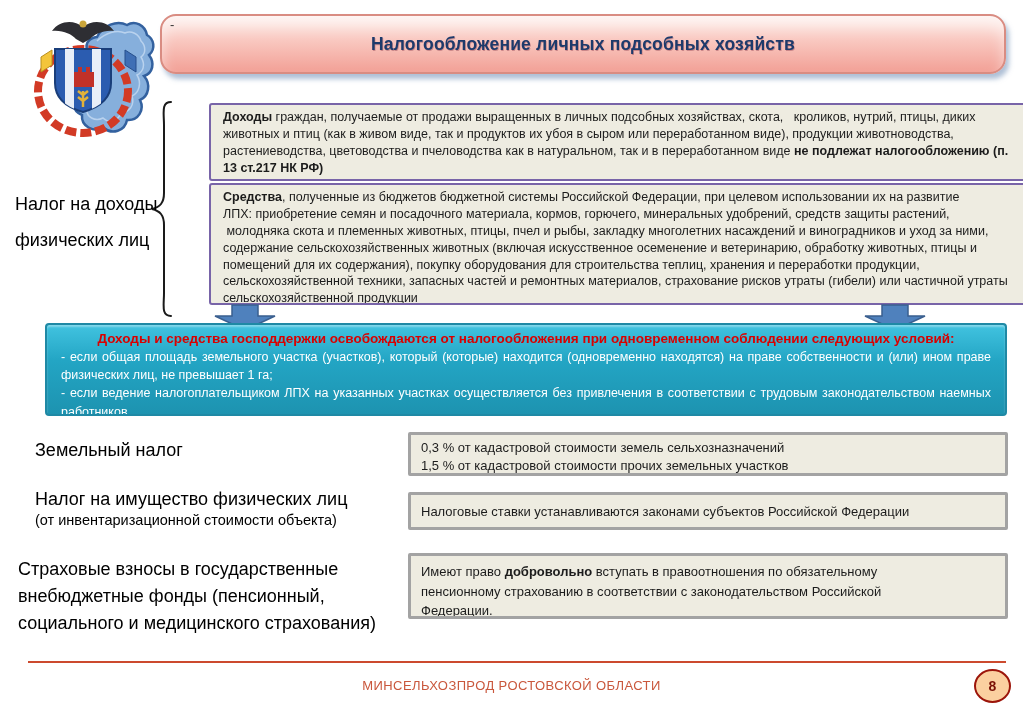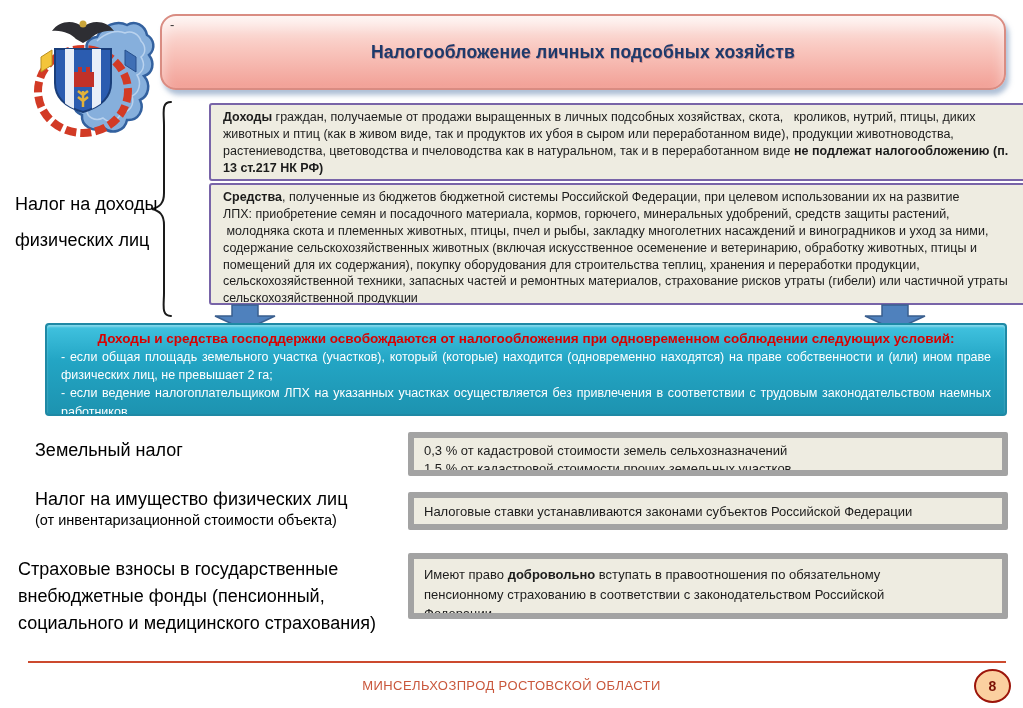--- a/index.html
+++ b/index.html
@@ -1,39 +1,39 @@
 <!DOCTYPE html>
 <html lang="ru"><head>
 <meta charset="utf-8">
 <style>
   html,body{margin:0;padding:0;background:#ffffff;}
   body{font-family:"Liberation Sans","DejaVu Sans",sans-serif;}
   .slide{position:relative;width:1023px;height:708px;background:#ffffff;overflow:hidden;}
 
   
-  .banner{position:absolute;left:160px;top:14px;width:846px;height:76px;border-radius:16px;
+  .banner{position:absolute;left:160px;top:14px;width:846px;height:60px;border-radius:16px;
     background:linear-gradient(180deg,#fdeae6 0%,#f9c7bf 45%,#f2a096 100%);
     border:2px solid #d98c82;box-shadow:3px 5px 5px rgba(110,140,180,.55), inset 0 10px 14px rgba(255,255,255,.55);
     display:flex;align-items:center;justify-content:center;box-sizing:border-box;}
   .banner-title{color:#1d3a6b;font-weight:bold;font-size:17.5px;letter-spacing:.2px;
     text-shadow:.7px .7px 0 rgba(120,40,60,.35);}
   .stray-dash{position:absolute;left:170px;top:18px;font-size:13px;color:#333;line-height:1;}
 
   
   .logo{position:absolute;left:25px;top:15px;width:150px;height:130px;}
 
   
   .note-box{position:absolute;background:#eeece1;border:2.5px solid #7864a8;border-radius:3px;
     box-sizing:border-box;color:#1c1c1c;font-size:12.5px;line-height:1.35;padding:4px 12px;overflow:hidden;
     white-space:pre-wrap;margin-left:31px;}
   .note-box b{font-weight:bold;}
   .box-income{left:178px;top:103px;width:830px;height:78px;}
   .box-funds{left:178px;top:183px;width:830px;height:122px;}
 
-  .small-box{position:absolute;background:#eeece1;border:6px solid #a3a3a3;border-radius:2px;
+  .small-box{position:absolute;background:#eeece1;border:3px solid #a3a3a3;border-radius:2px;
     box-sizing:border-box;color:#1c1c1c;font-size:13px;padding:4px 10px;overflow:hidden;}
   .box-land{left:408px;top:432px;width:600px;height:44px;line-height:1.4;white-space:pre-line;}
   .box-property{left:408px;top:492px;width:600px;height:38px;display:flex;align-items:center;}
   .box-insurance{left:408px;top:553px;width:600px;height:66px;line-height:1.5;padding-top:6px;white-space:pre-wrap;}
 
   
   .brace{position:absolute;left:147px;top:99px;width:26px;height:220px;}
 
   
   .label{position:absolute;color:#000;}
@@ -128,21 +128,21 @@
 
   <svg class="arrow arrow-left" viewBox="0 0 62 27" aria-hidden="true">
     <polygon points="18,1 44,1 44,12 61,12 31,26 1,12 18,12" fill="#4f81bd" stroke="#3a5f8f" stroke-width="1.5"></polygon>
   </svg>
   <svg class="arrow arrow-right" viewBox="0 0 62 27" aria-hidden="true">
     <polygon points="18,1 44,1 44,12 61,12 31,26 1,12 18,12" fill="#4f81bd" stroke="#3a5f8f" stroke-width="1.5"></polygon>
   </svg>
 
   <div class="conditions">
     <div class="conditions-title">Доходы и средства господдержки освобождаются от налогообложения при одновременном соблюдении следующих условий:</div>
-    <div class="conditions-bullet">- если общая площадь земельного участка (участков), который (которые) находится (одновременно находятся) на праве собственности и (или) ином праве физических лиц, не превышает 2 га;</div>
+    <div class="conditions-bullet">- если общая площадь земельного участка (участков), который (которые) находится (одновременно находятся) на праве собственности и (или) ином праве физических лиц, не превышает 1 га;</div>
     <div class="conditions-bullet">- если ведение налогоплательщиком ЛПХ на указанных участках осуществляется без привлечения в соответствии с трудовым законодательством наемных работников.</div>
   </div>
 
   <div class="label land-label">Земельный налог</div>
   <div class="small-box box-land">0,3 % от кадастровой стоимости земель сельхозназначений
 1,5 % от кадастровой стоимости  прочих земельных участков</div>
 
   <div class="label prop-sublabel">(от инвентаризационной стоимости объекта)</div>
   <div class="label prop-label">Налог на имущество физических лиц</div>
   <div class="small-box box-property">

